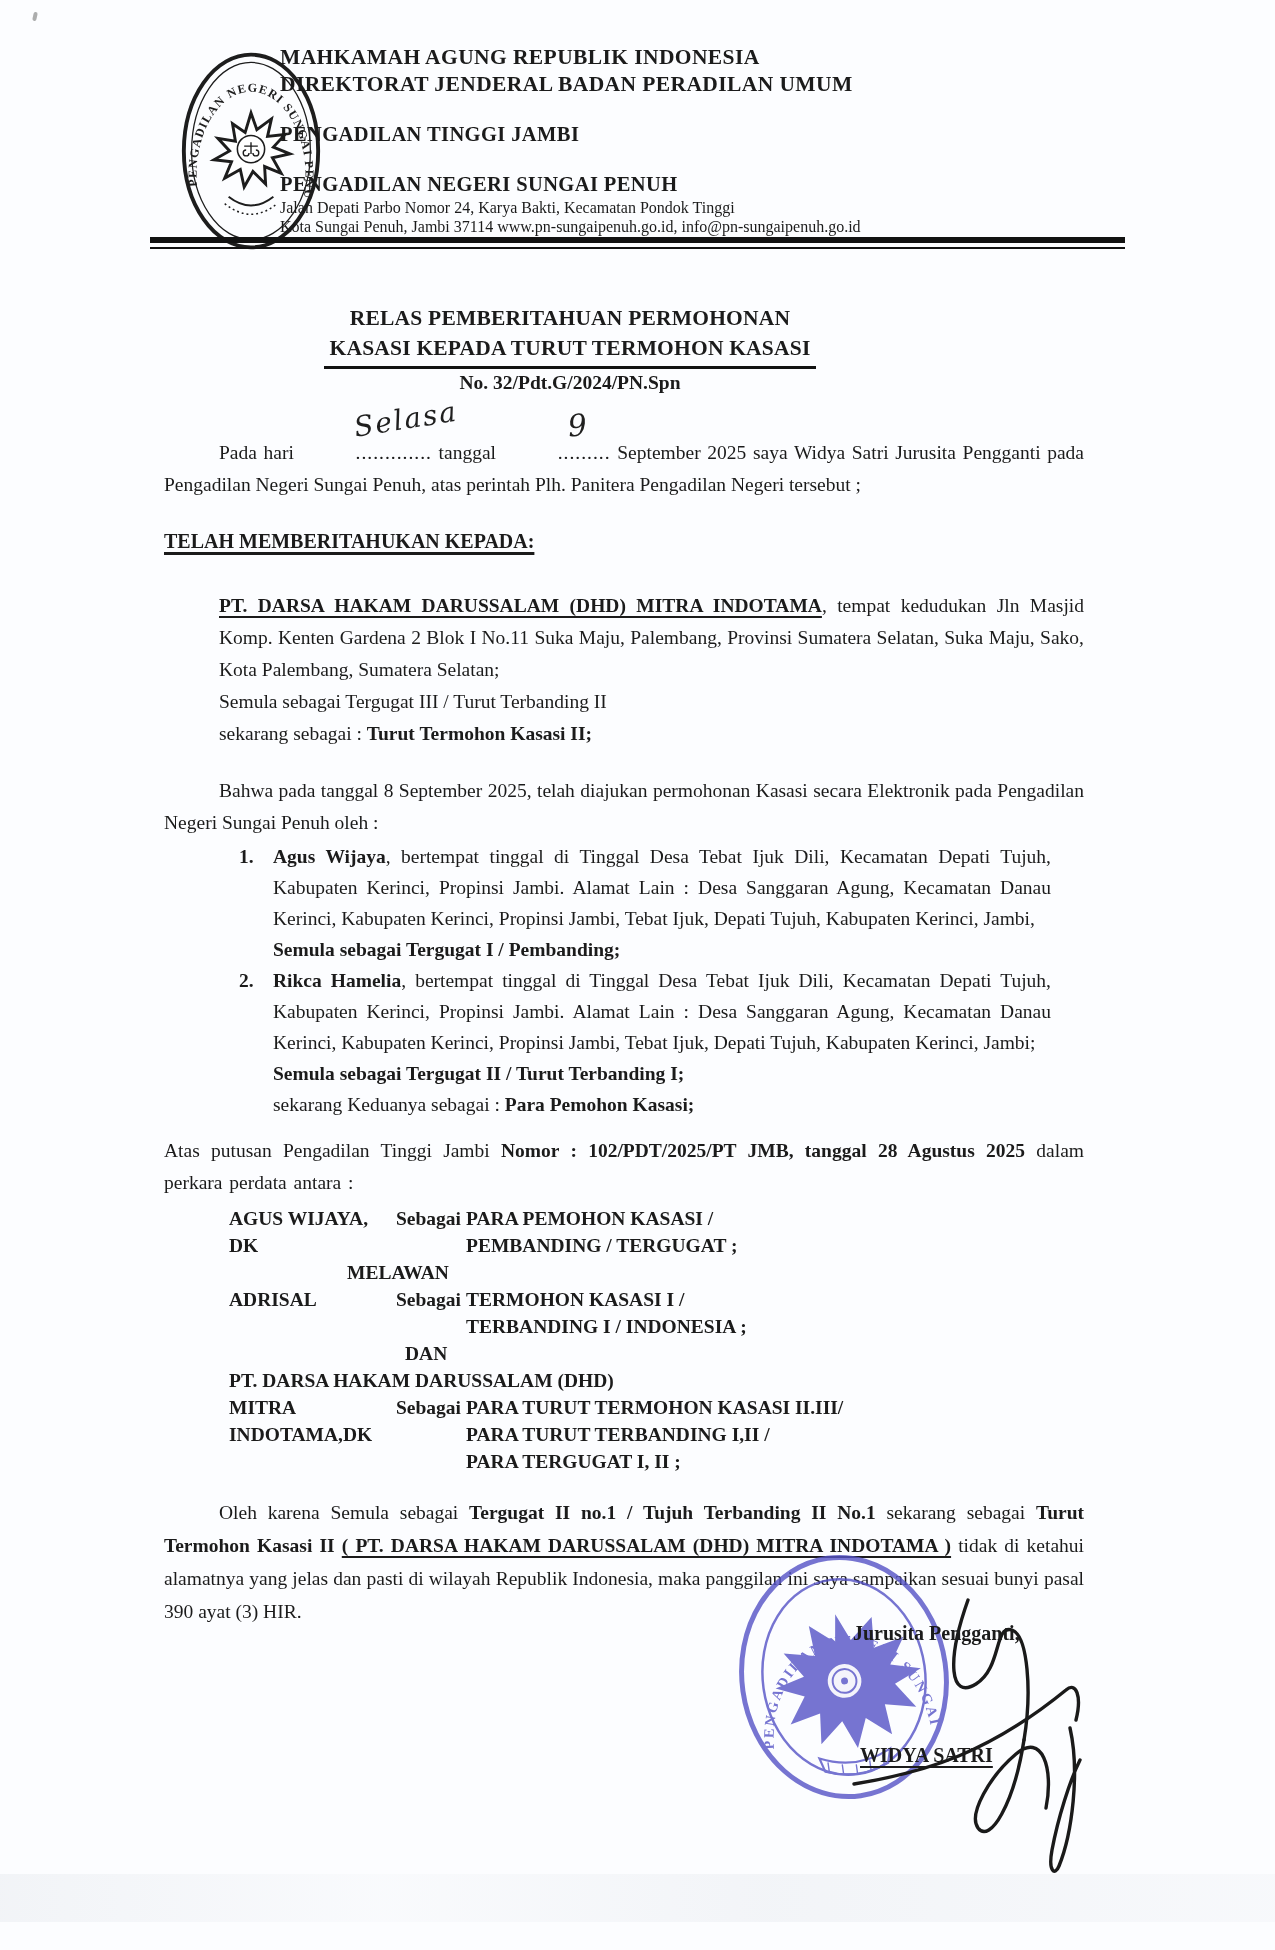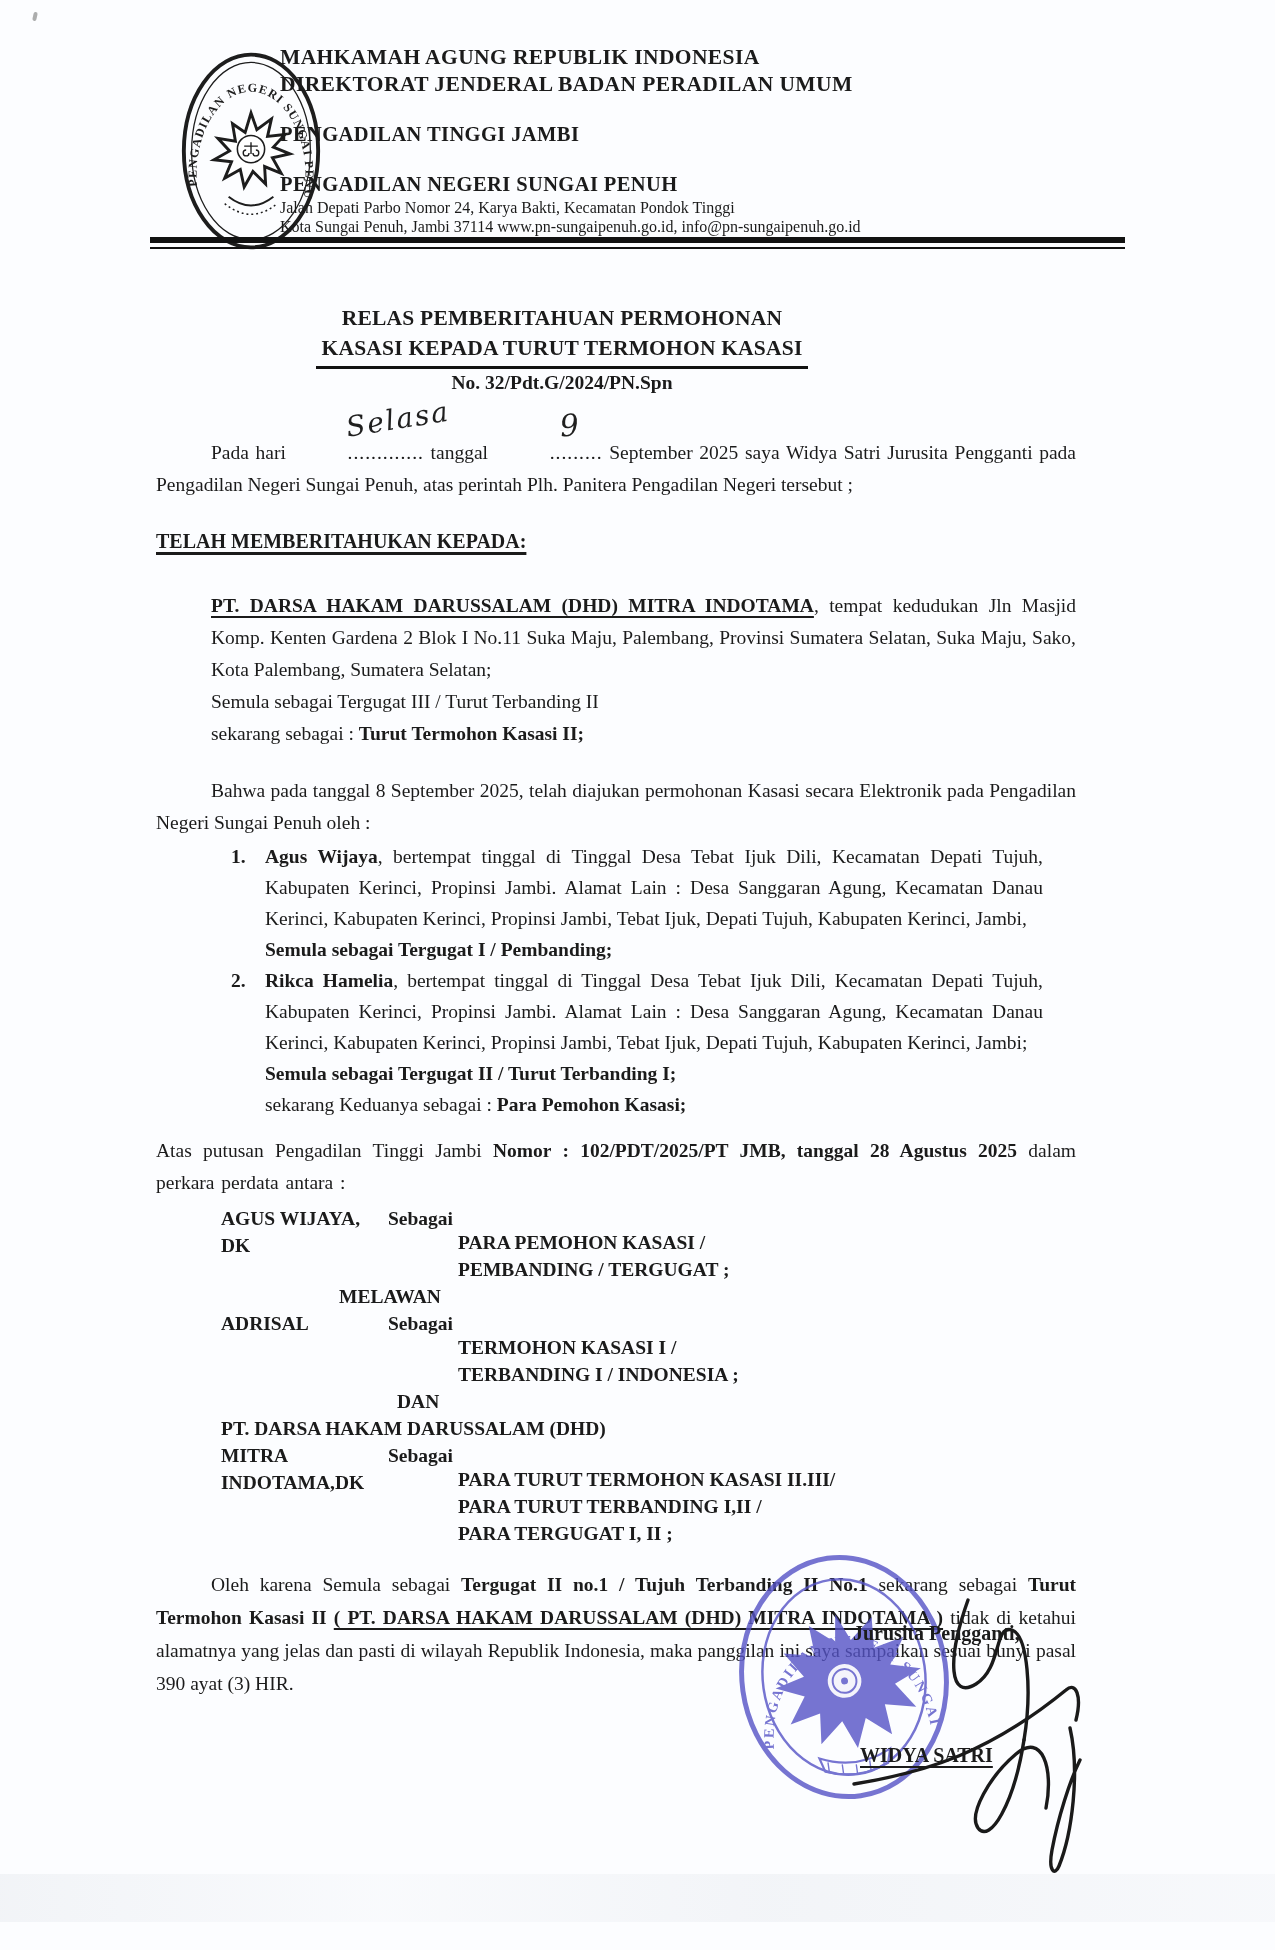--- a/index.html
+++ b/index.html
@@ -15,21 +15,21 @@
   
   .letterhead{position:absolute;left:150px;top:44px;right:120px;}
   .emblem{position:absolute;left:28px;top:4px;width:146px;height:206px;}
   .lh-text{position:absolute;left:130px;right:0;top:0;text-align:left;}
   .lh1{font-size:21.5px;font-weight:bold;letter-spacing:.4px;line-height:27px;}
   .lh2{font-size:20.5px;font-weight:bold;letter-spacing:.4px;line-height:27px;margin-top:23px;}
   .lh-addr{font-size:16px;line-height:19px;}
   .rule{position:absolute;left:150px;right:150px;top:237px;height:4px;
     border-top:6px solid #121212;border-bottom:2px solid #121212;}
   
-  .body{position:absolute;left:156px;top:303px;width:920px;font-size:19.5px;line-height:32px;}
+  .body{position:absolute;left:164px;top:303px;width:920px;font-size:19.5px;line-height:32px;}
   .title-block{width:812px;text-align:center;}
   .doc-title{font-size:21.5px;font-weight:bold;line-height:30px;letter-spacing:.2px;}
   .doc-title.u2{display:inline-block;border-bottom:3.5px solid #121212;padding:0 6px 3px 6px;}
   .case-no{font-size:19.5px;font-weight:bold;line-height:28px;}
   p{margin:0;}
   .para{text-align:justify;}
   .indent{text-indent:55px;}
   .opening{margin-top:40px;}
   .dotted{position:relative;display:inline-block;letter-spacing:1px;}
   .hw{position:absolute;font-family:"DejaVu Serif",serif;font-style:italic;color:#1f1f1f;white-space:nowrap;}
@@ -42,21 +42,21 @@
   .bu{font-weight:bold;text-decoration:underline;text-underline-offset:4px;text-decoration-thickness:2px;}
   .kasasi{margin-top:25px;}
   .plist{margin-top:2px;margin-left:75px;width:812px;}
   .pitem{position:relative;padding-left:34px;text-align:justify;line-height:31px;}
   .pnum{position:absolute;left:0;top:0;font-weight:bold;}
   .judgment{margin-top:15px;word-spacing:2px;}
   .parties{margin-top:6px;margin-left:65px;width:855px;font-weight:bold;line-height:27px;font-size:19.5px;}
   .party-row{display:flex;}
   .p-name{flex:0 0 167px;}
   .p-as{flex:0 0 70px;}
-  .p-roles{flex:1;margin-top:24px;}
+  .p-roles{flex:1;}
   .p-center-melawan{margin-left:118px;}
   .p-center-dan{margin-left:176px;}
   .closing{margin-top:21px;line-height:33px;}
   
   .stamp{position:absolute;left:735px;top:1550px;width:218px;height:254px;z-index:2;opacity:.8;}
   .sig-title{position:absolute;left:853px;top:1622px;font-size:20px;font-weight:bold;z-index:3;}
   .sig-name{position:absolute;left:860px;top:1744px;font-size:20px;font-weight:bold;z-index:3;
     text-decoration:underline;text-underline-offset:4px;text-decoration-thickness:2px;}
   .signature{position:absolute;left:818px;top:1572px;width:332px;height:312px;z-index:4;}
 </style>

